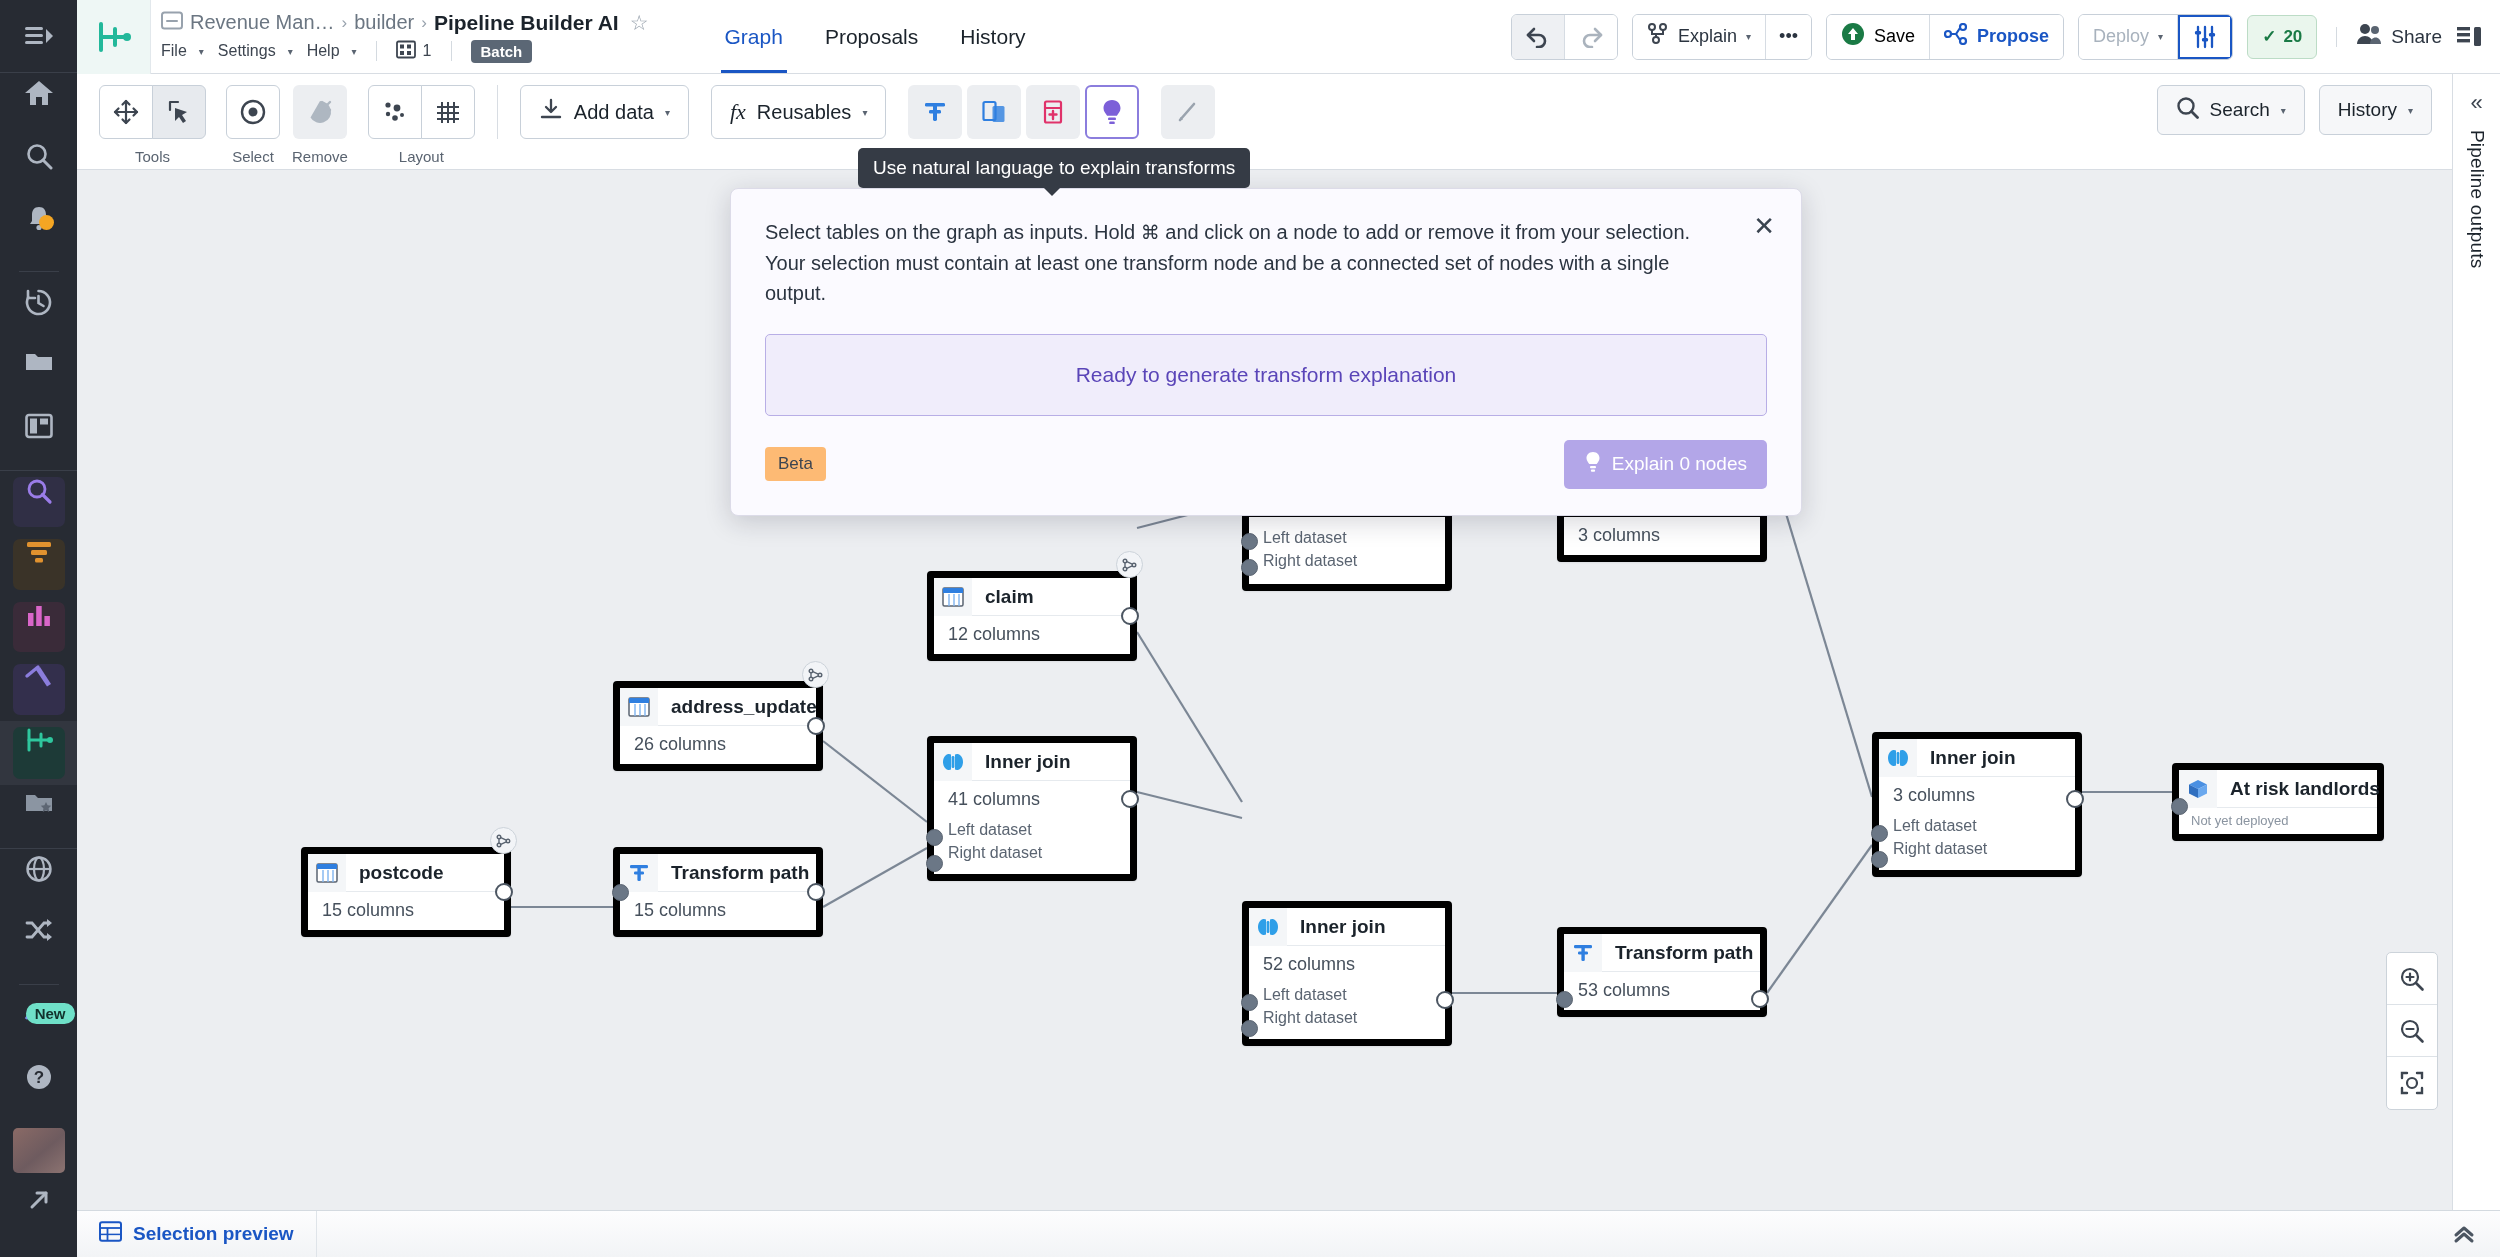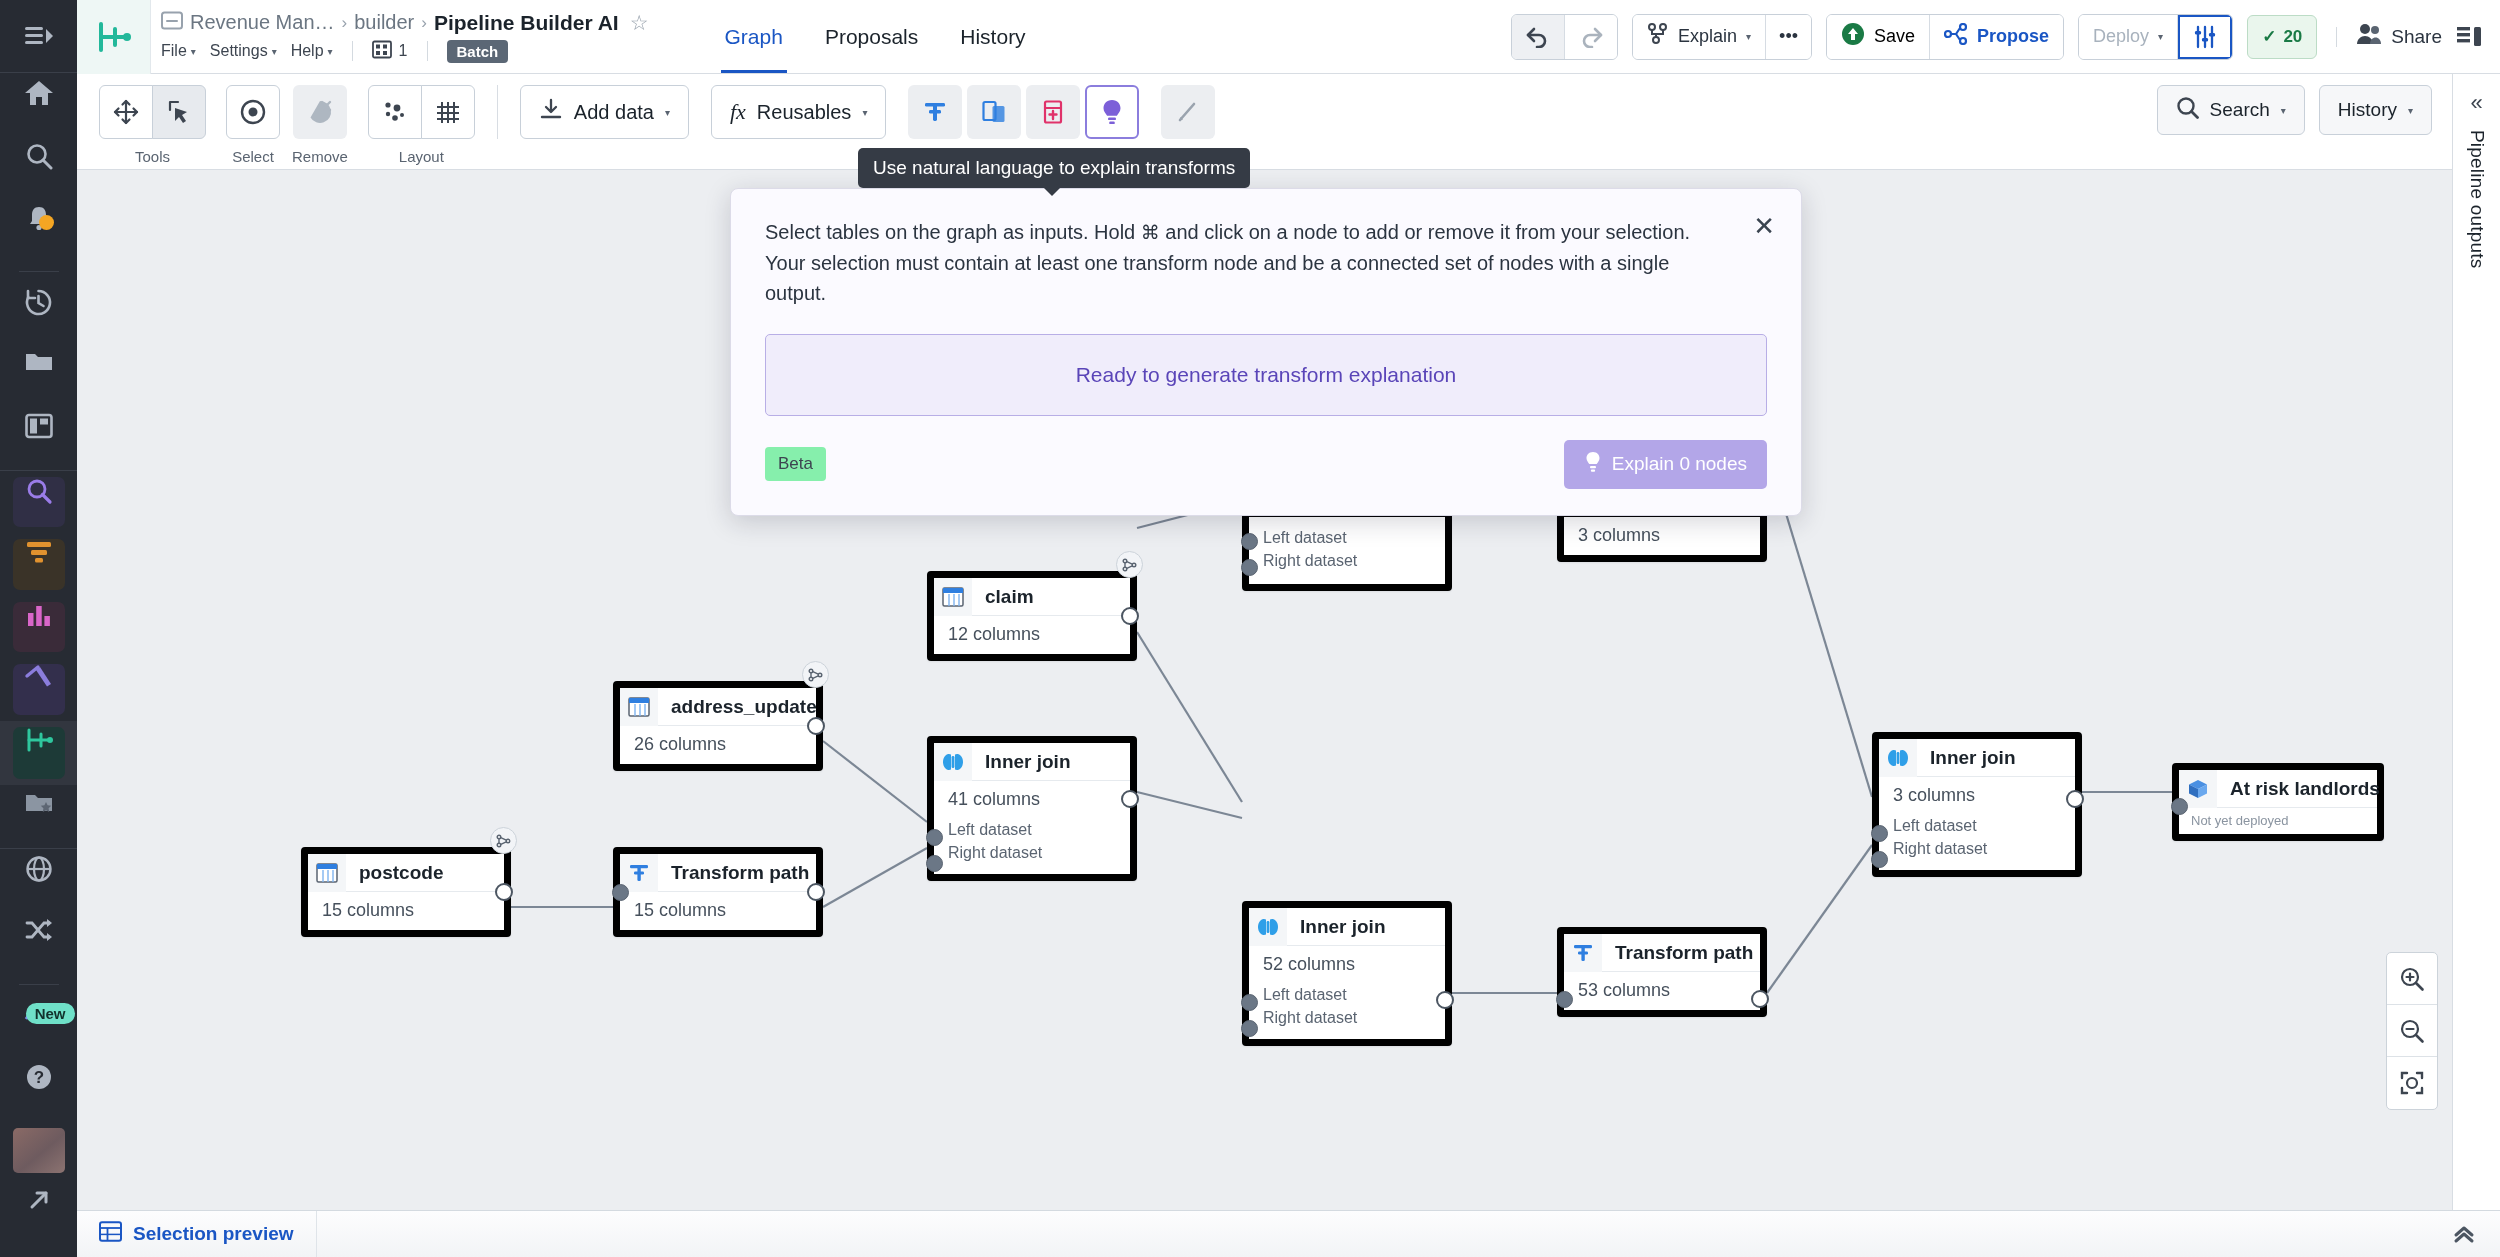--- a/index.html
+++ b/index.html
@@ -57,21 +57,21 @@
     width: 74px; height: 74px; background: #eef7f5;
     display: flex; align-items: center; justify-content: center;
     border-right: 1px solid #e2e8ec;
   }
   .title-block { padding-left: 10px; display: flex; flex-direction: column; gap: 5px; }
   .crumbs { display: flex; align-items: center; gap: 7px; font-size: 20px; color: #6b7682; }
   .crumb-sep { color: #98a2ad; font-size: 17px; }
   .crumb-current { color: #1b232b; font-weight: 700; font-size: 21px; }
   .star { color: #98a2ad; font-size: 21px; cursor: pointer; margin-left: 4px; }
   .menus { display: flex; align-items: center; gap: 14px; font-size: 16px; color: #3d4550; }
-  .menu-item { cursor: pointer; display:flex; align-items:center; gap:4px; }
+  .menu-item { cursor: pointer; display:flex; align-items:center; gap:12px; }
   .caret-sm { font-size: 10px; color: #5a6471; }
   .vsep { width: 1px; height: 20px; background: #d4dae0; margin: 0 5px; }
   .branch-pill { display:flex; align-items:center; gap:7px; color:#3d4550; cursor:pointer; }
   .batch-chip {
     background: #5b6775; color: #fff; font-size: 15px; font-weight: 600;
     padding: 3px 10px; border-radius: 4px; cursor: pointer;
   }
 
   .tabs { display: flex; align-items: center; gap: 42px; margin-left: 76px; align-self: stretch; }
   .tab {
@@ -190,21 +190,21 @@
   .dlg-close {
     position: absolute; top: 24px; right: 26px; font-size: 26px; color: #3a4450; cursor: pointer;
     line-height: 1;
   }
   .dlg-panel {
     margin-top: 26px; height: 82px; border: 1px solid #b8aee6; border-radius: 5px;
     background: #f0edfb; display:flex; align-items:center; justify-content:center;
     color:#5a45b8; font-size: 21px;
   }
   .dlg-foot { margin-top: 24px; display:flex; align-items:center; }
-  .beta-chip { background:#86efac; color:#3d4550; font-size:17px; padding:7px 13px; border-radius:4px; }
+  .beta-chip { background:#fdba74; color:#3d4550; font-size:17px; padding:7px 13px; border-radius:4px; }
   .explain-btn {
     margin-left: auto; background: #b3a6e8; color: #fff; font-size: 19px;
     padding: 11px 20px; border-radius: 5px; display:flex; align-items:center; gap:10px; cursor: pointer;
   }
   .cmd-glyph { font-size: 19px; }
 
   
   .rightpanel {
     position: absolute; right: 0; top: 74px; bottom: 0; width: 48px;
     background: #fff; border-left: 1px solid #d8dde3; z-index: 45;

